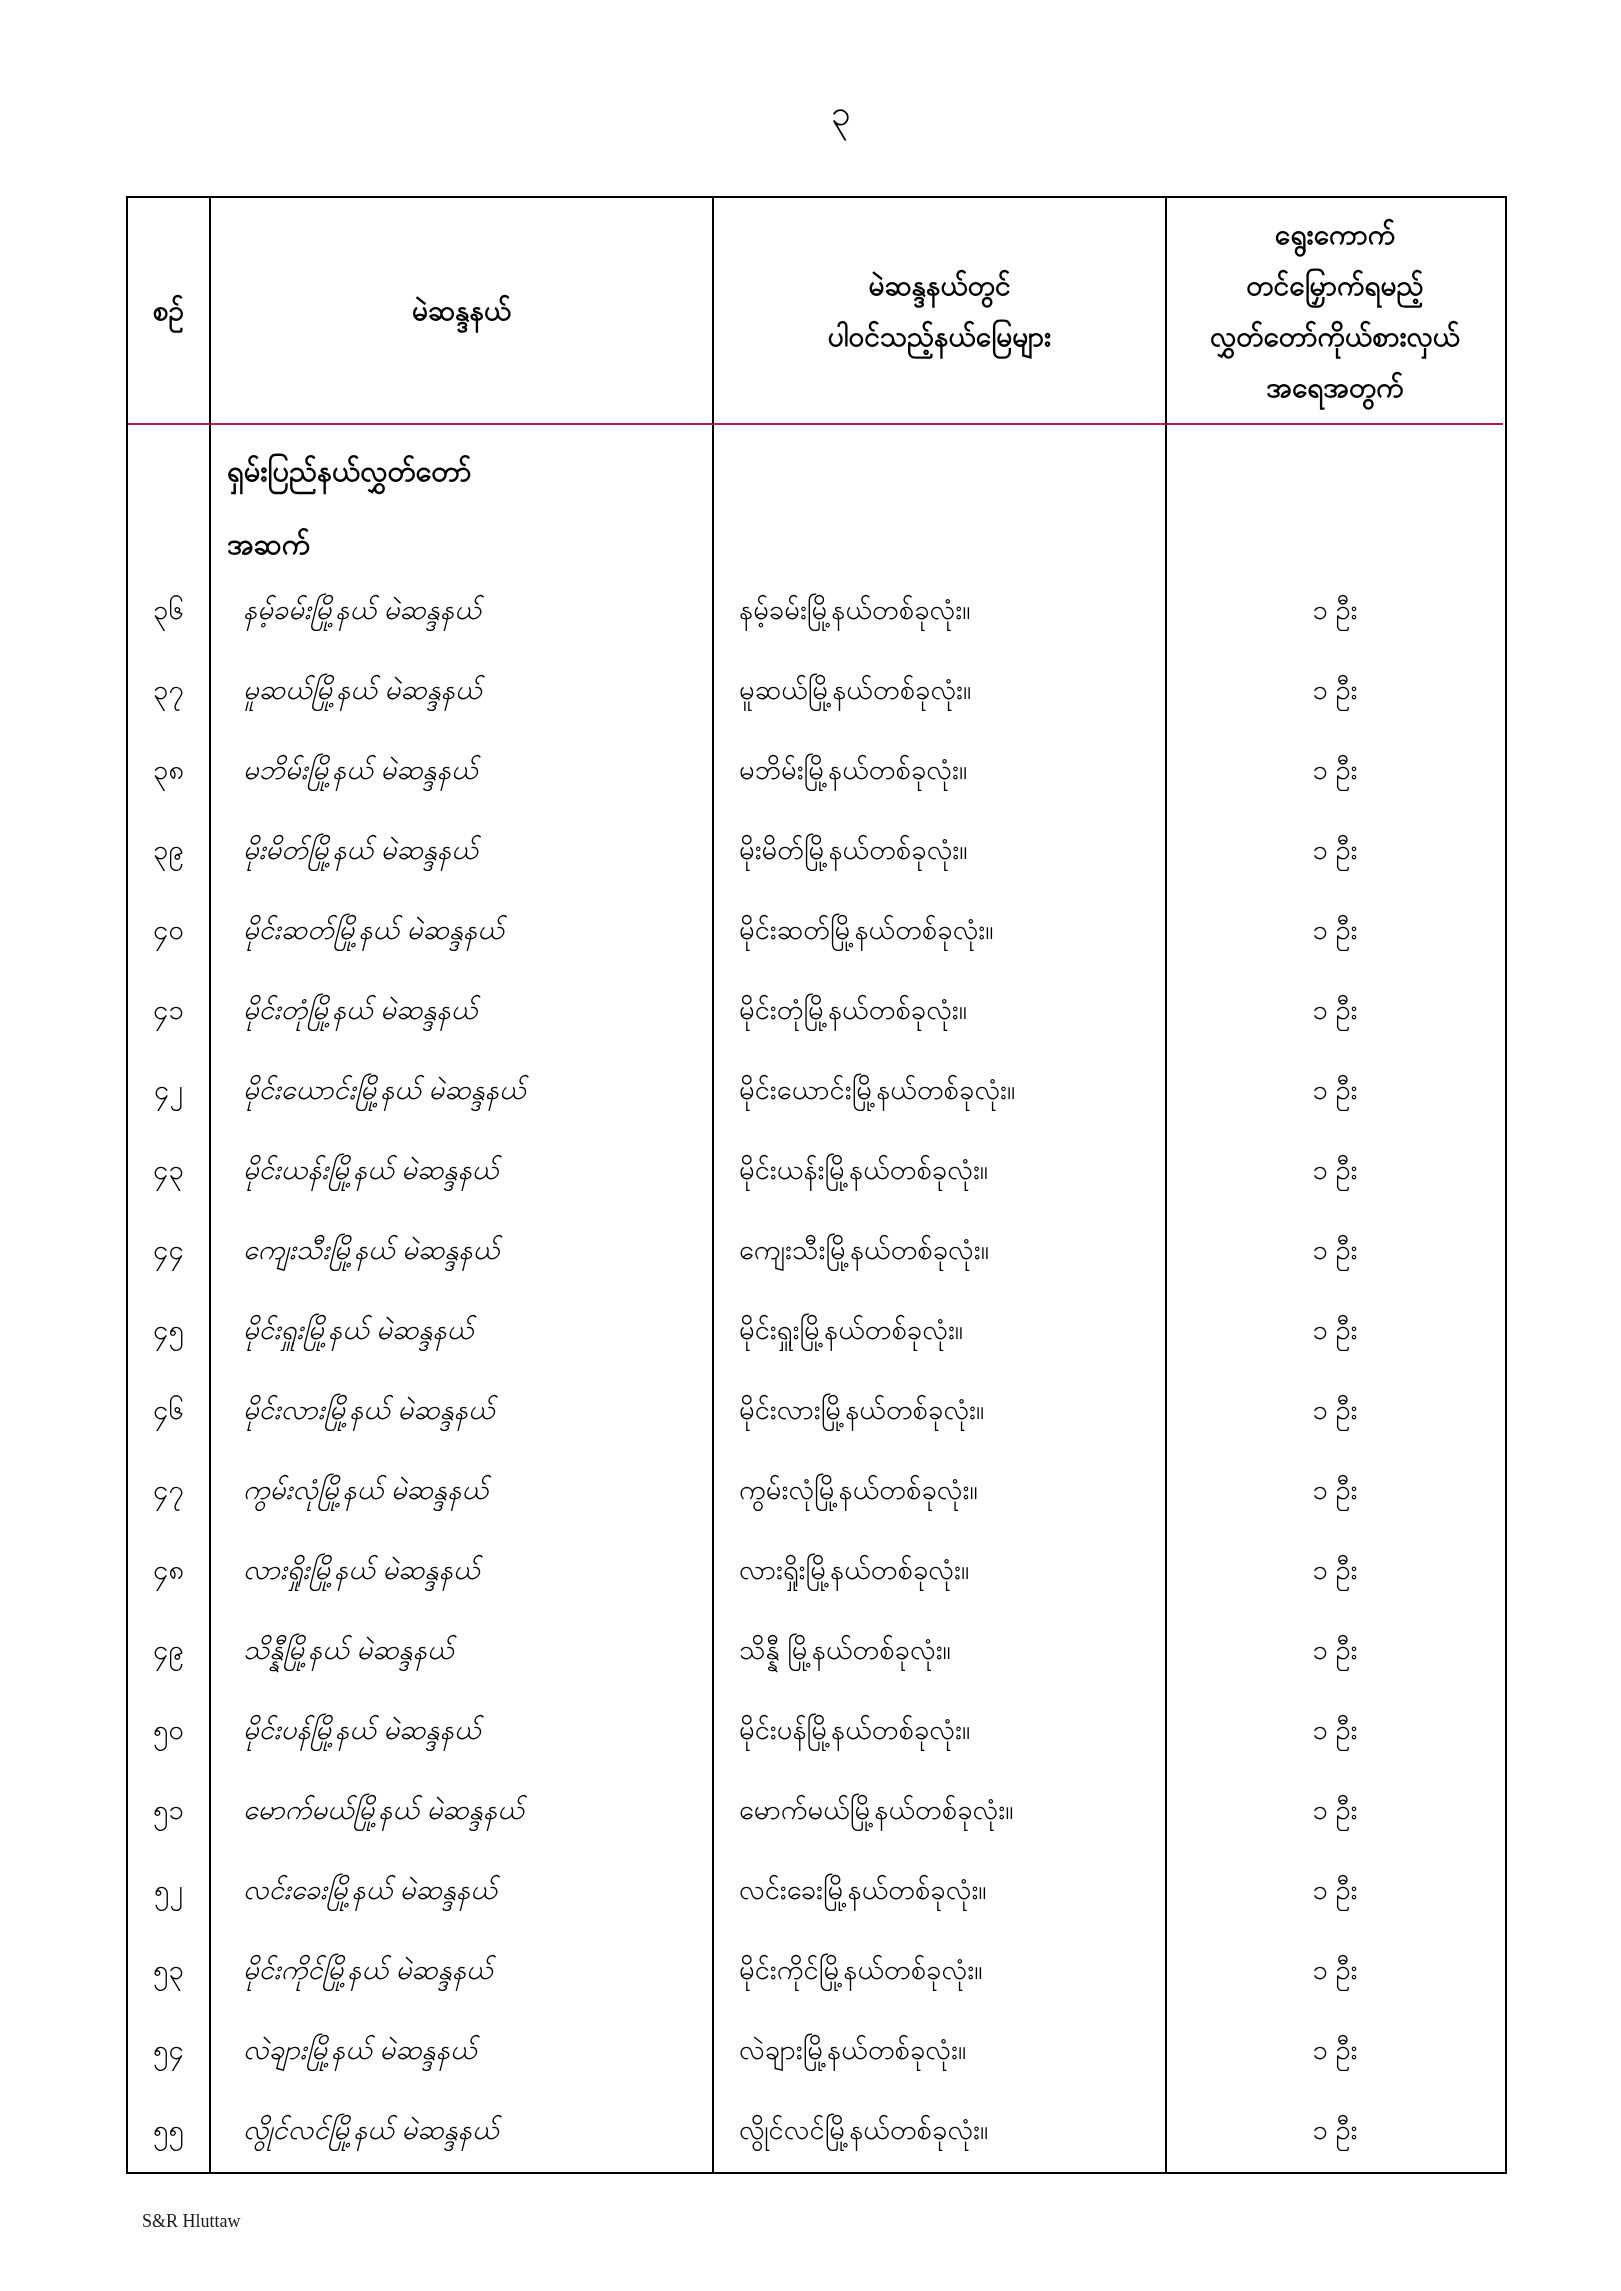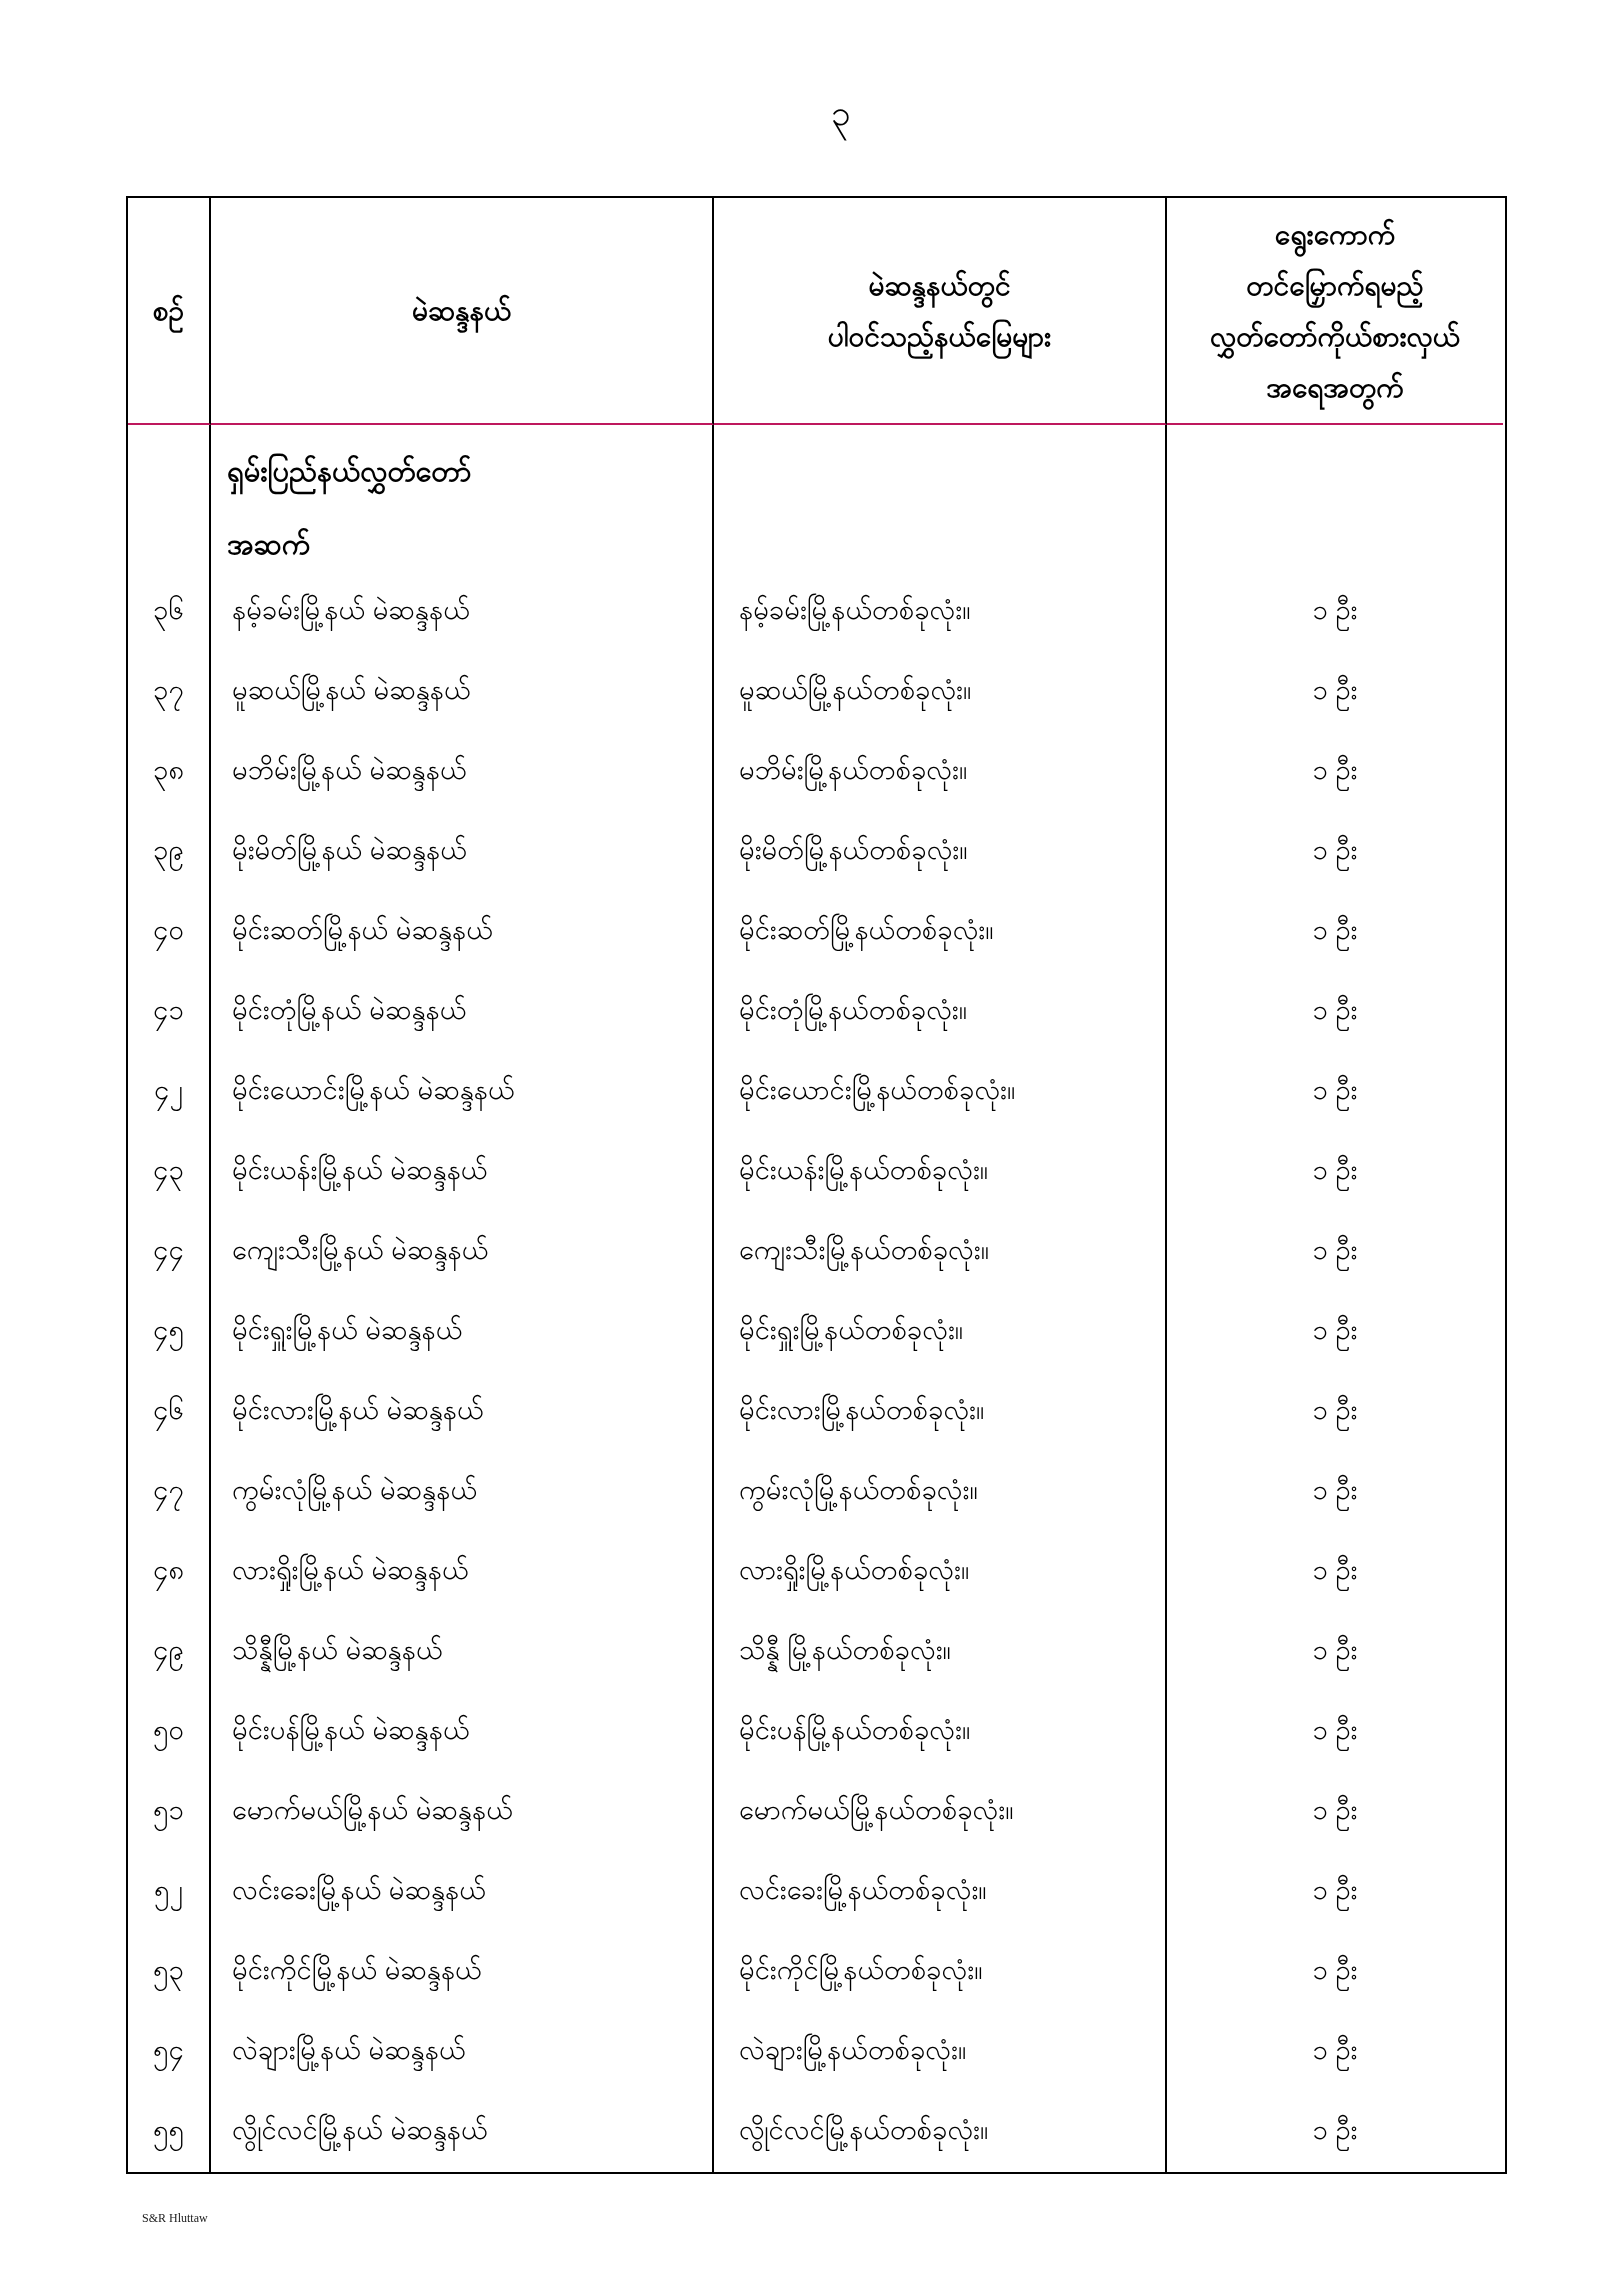--- a/index.html
+++ b/index.html
@@ -58,40 +58,41 @@
   .row-no {
     display: flex;
     align-items: center;
     justify-content: center;
     font-size: 27.4px;
   }
   .row-constituency {
     display: flex;
     align-items: center;
     font-size: 27.4px;
-    padding-left: 21px;
+    padding-left: 32px;
+    font-style: italic;
   }
   .row-areas {
     display: flex;
     align-items: center;
     font-size: 27.4px;
     padding-left: 25px;
   }
   .row-count {
     display: flex;
     align-items: center;
     justify-content: center;
     font-size: 27.4px;
   }
   .footer-note {
     position: absolute;
     left: 142px;
     top: 2211px;
     font-family: "Liberation Serif", serif;
-    font-size: 12px;
+    font-size: 18px;
     color: #1a1a1a;
   }
 </style>
 </head>
 <body>
 
 <div class="page">
 
   <div class="page-number">၃</div>
 

